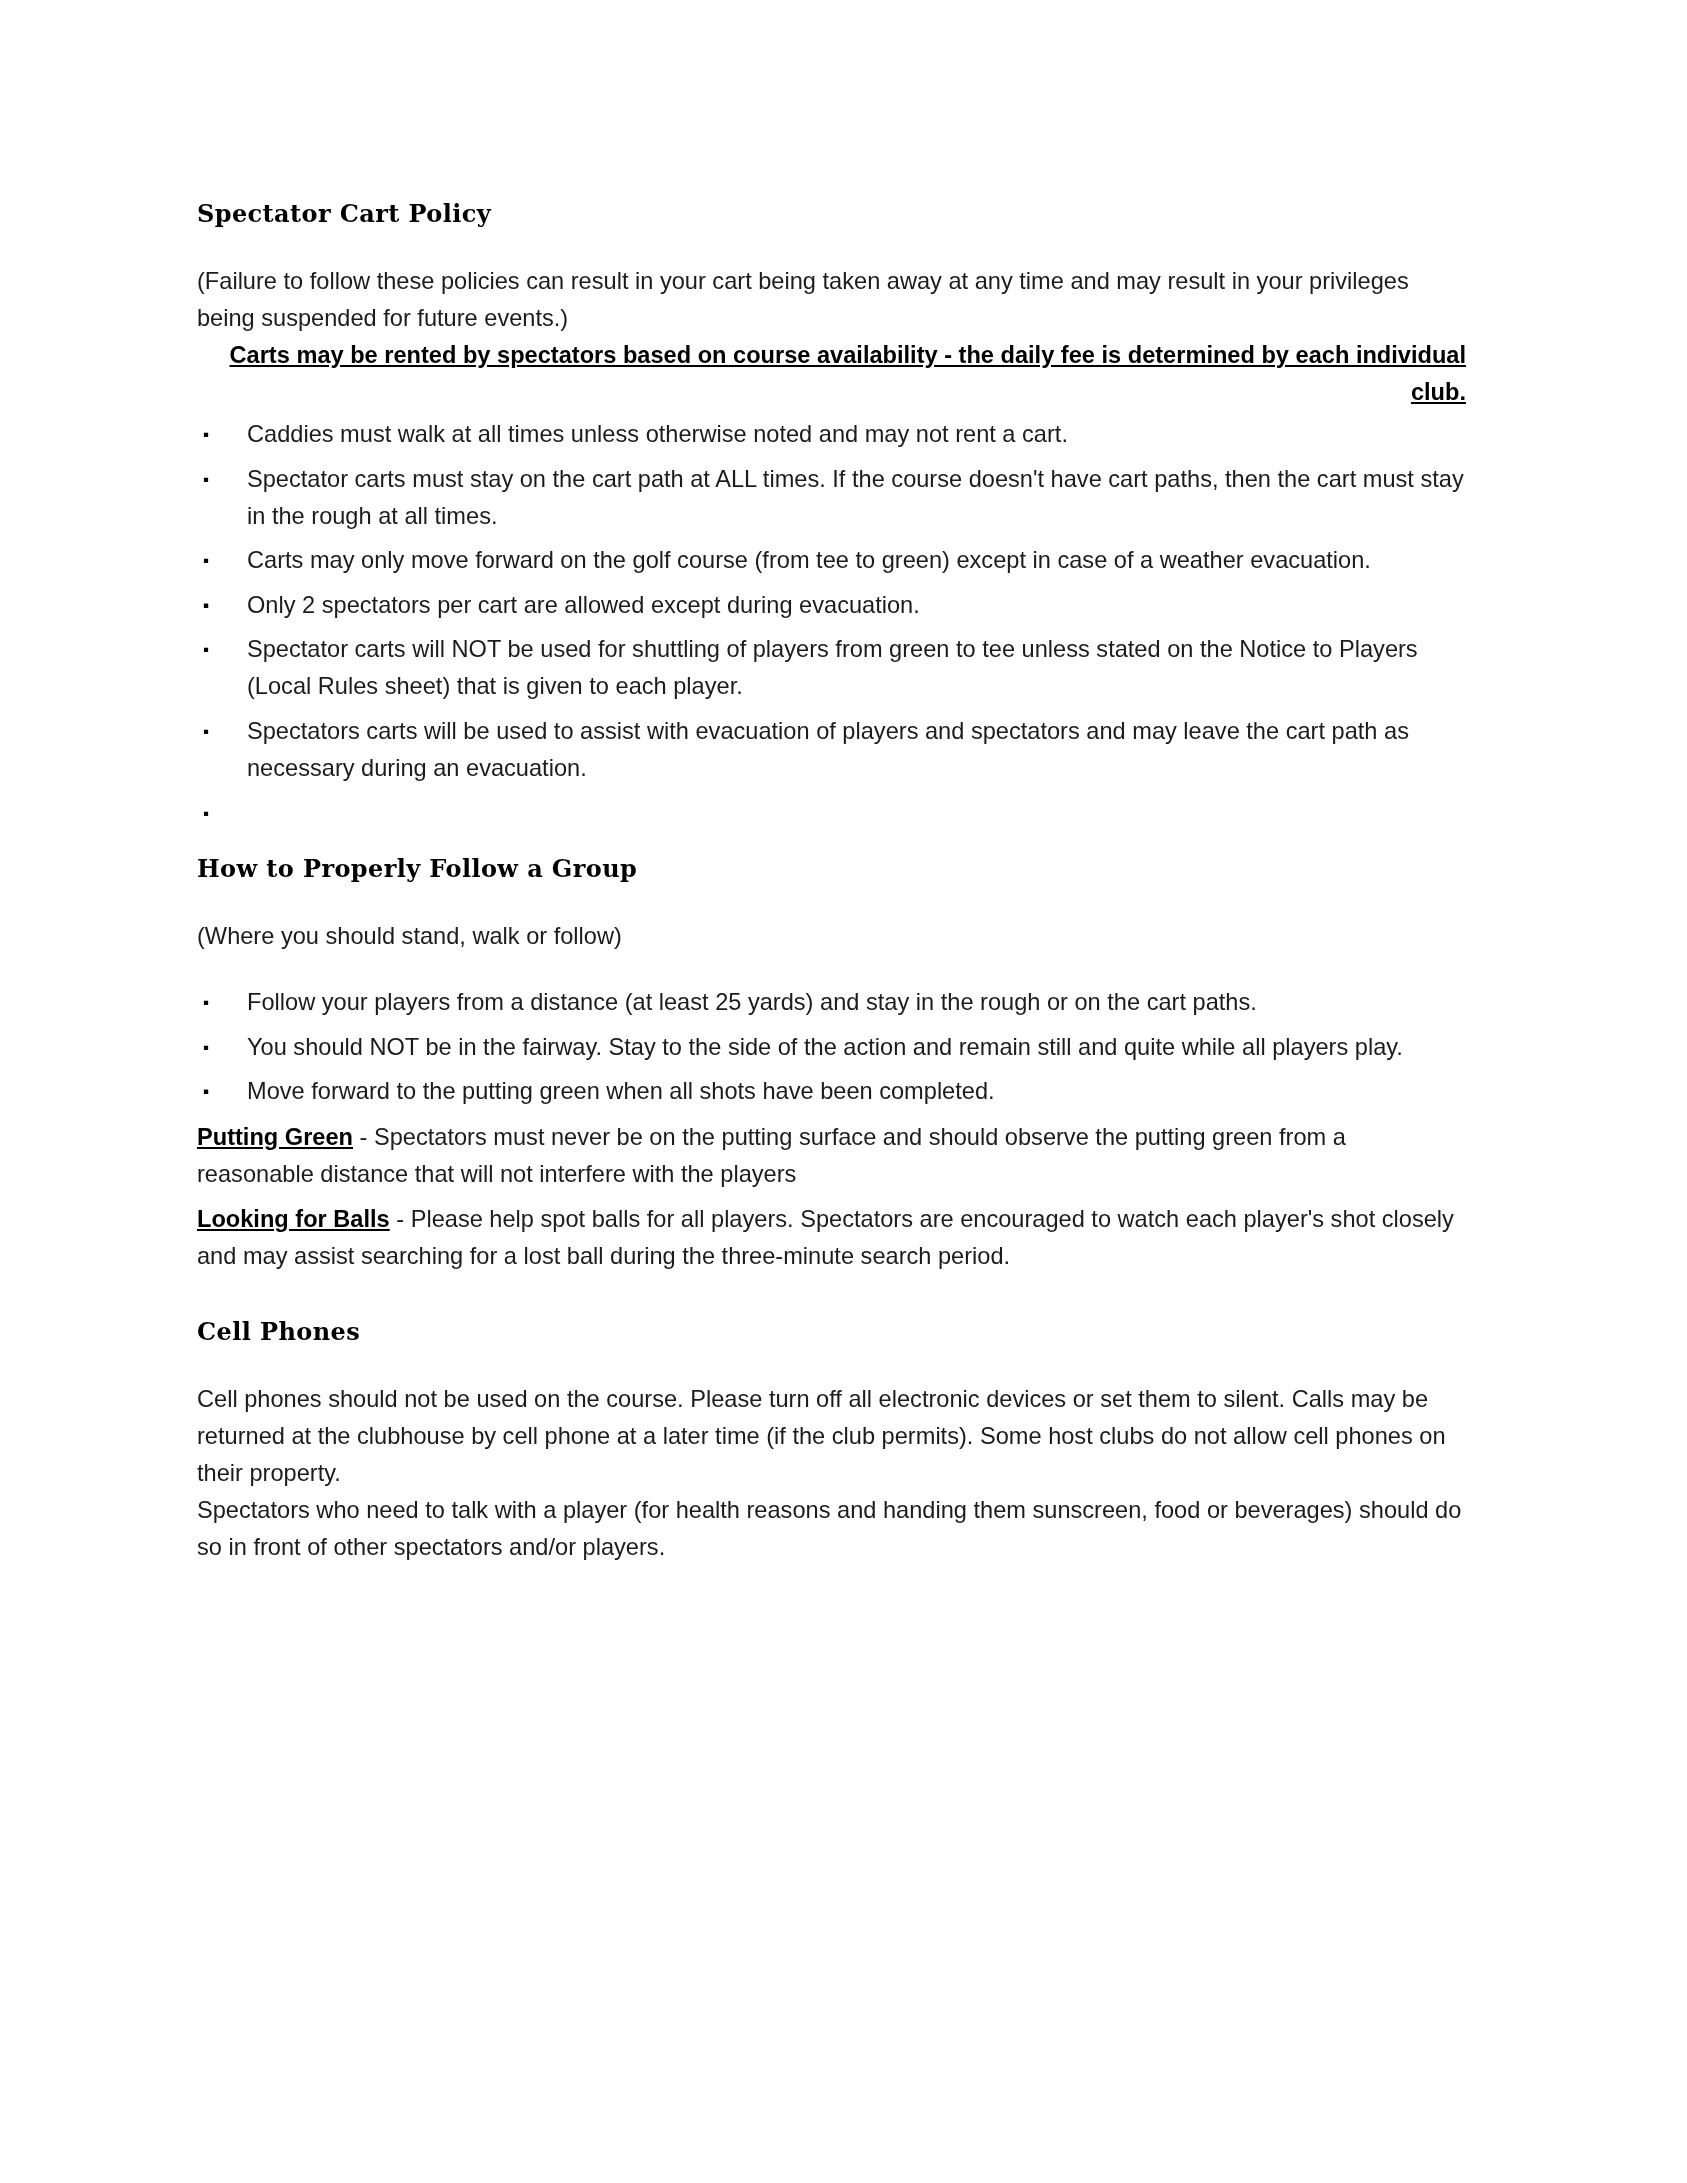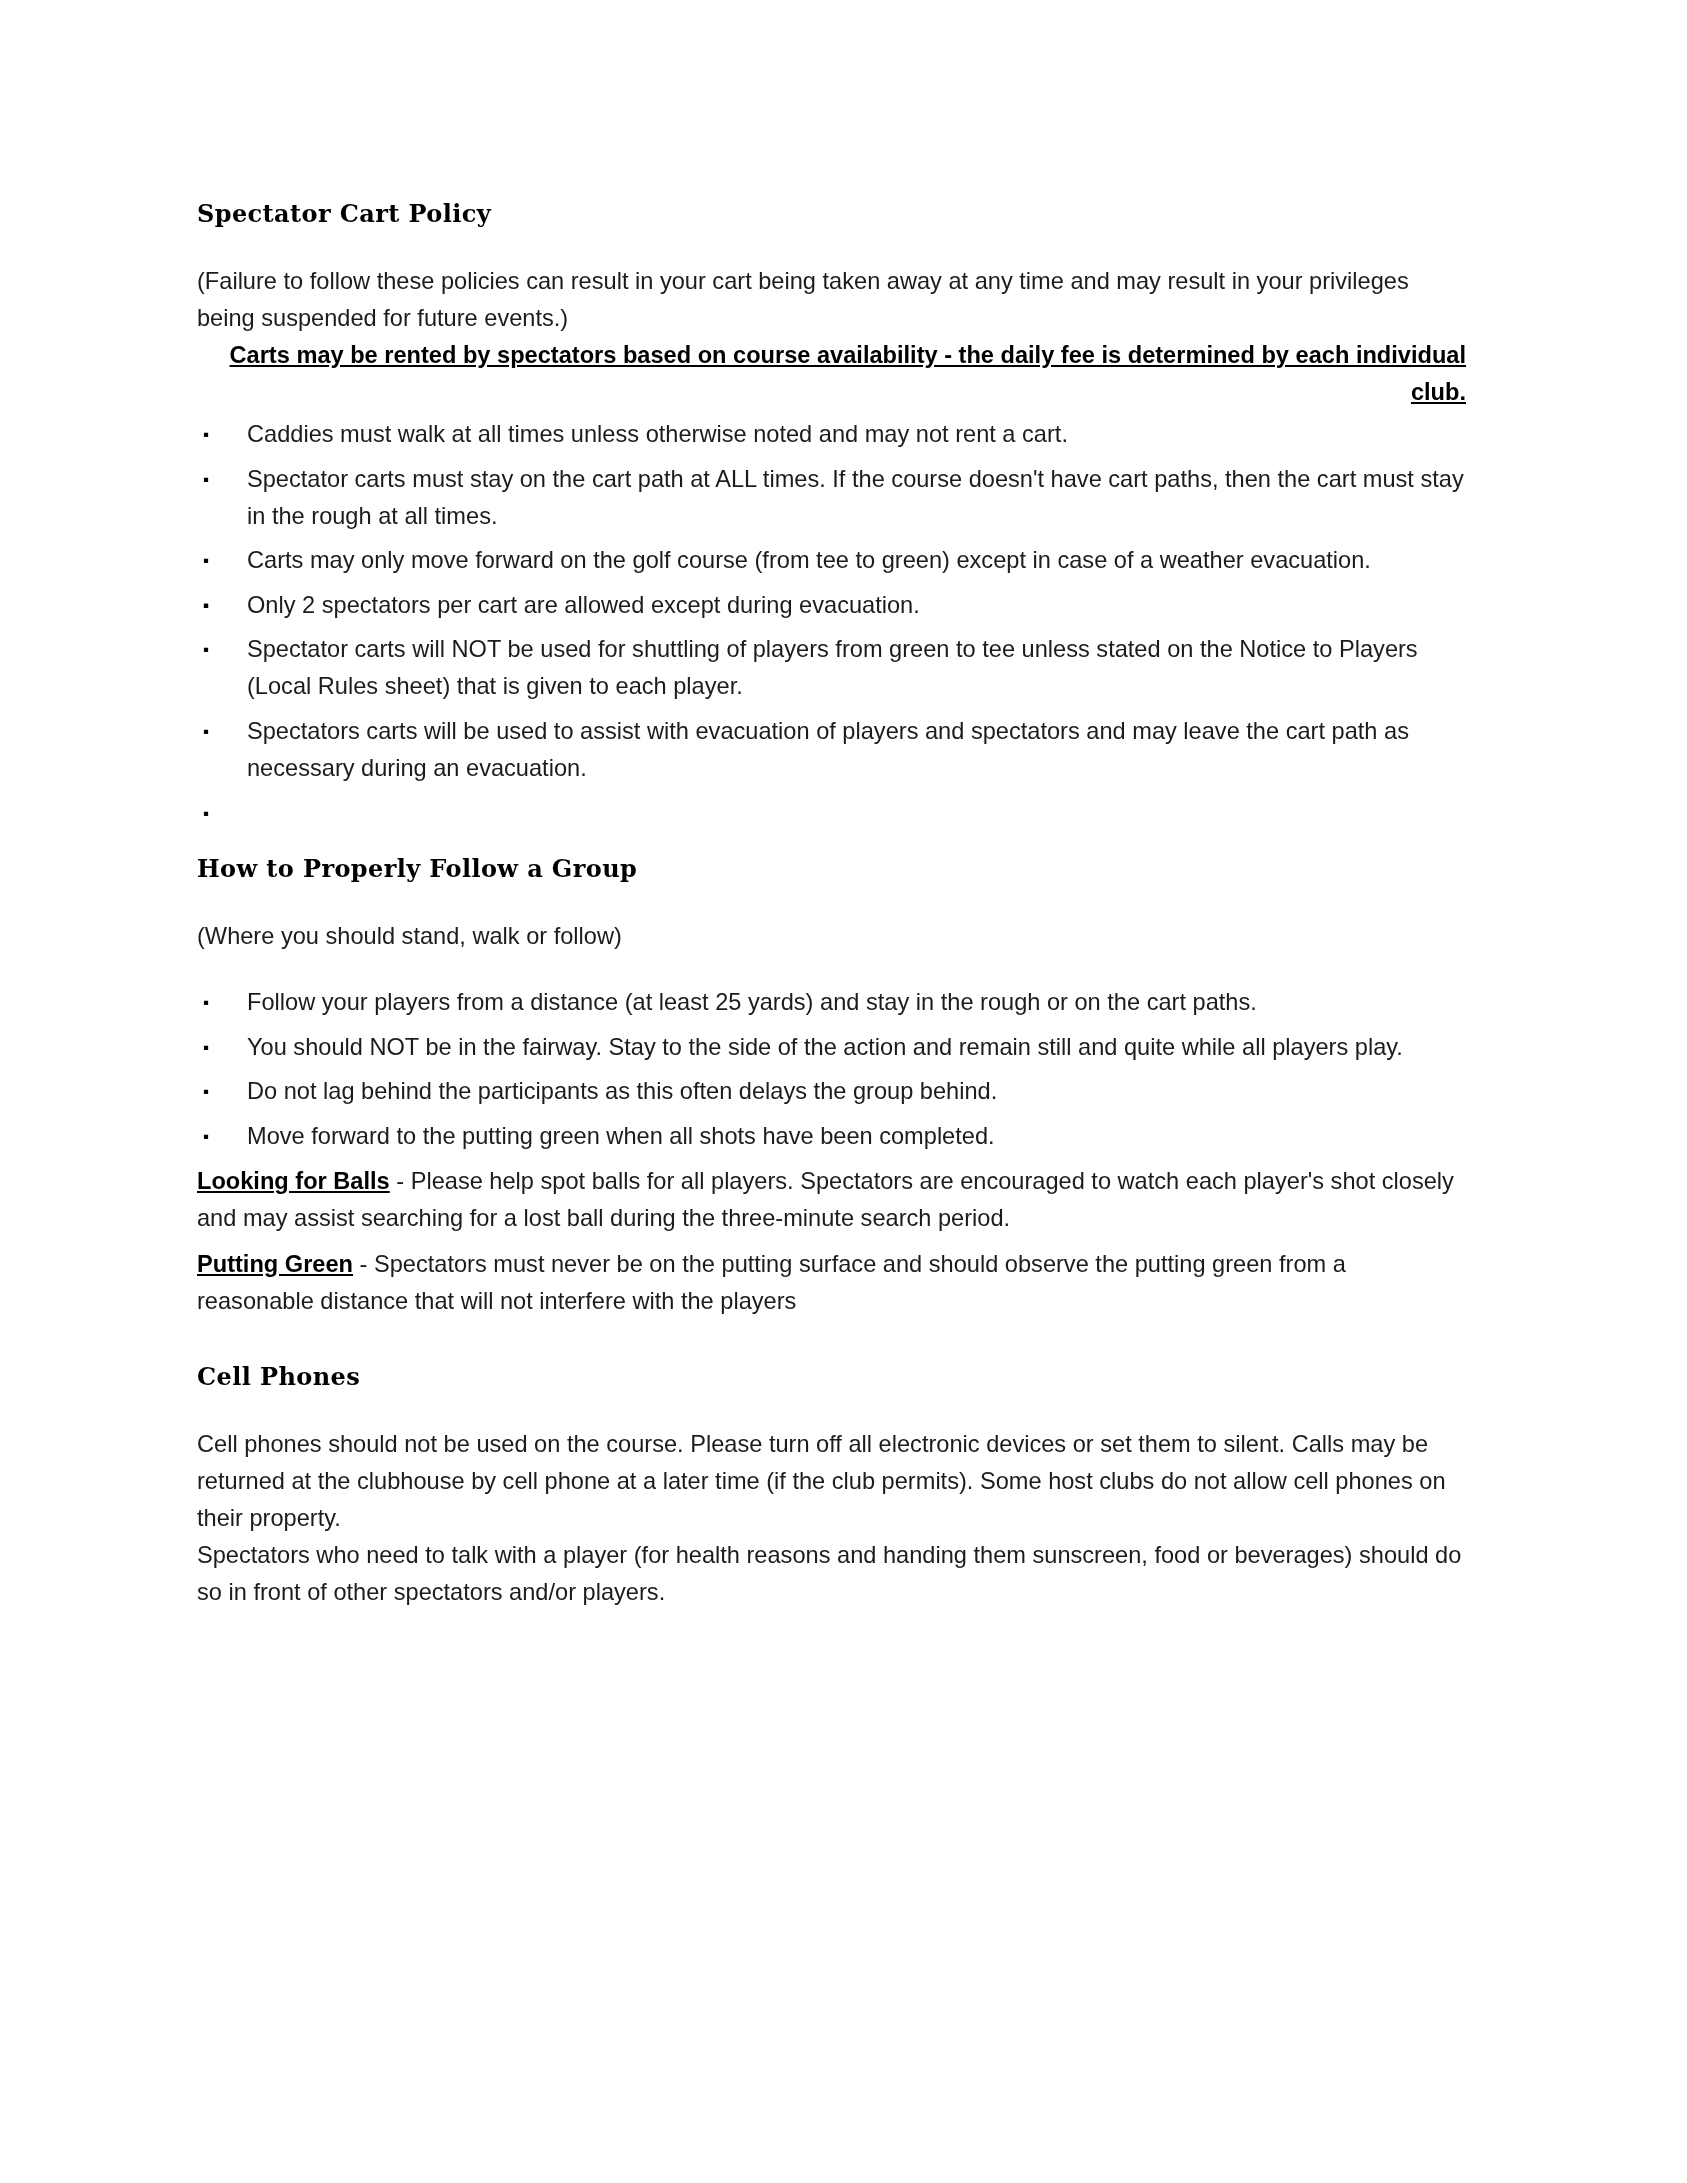--- a/index.html
+++ b/index.html
@@ -132,34 +132,33 @@
     <li>
       <span class="marker">▪</span>
       <span>Follow your players from a distance (at least 25 yards) and stay in the rough or on the cart paths.</span>
     </li>
     <li>
       <span class="marker">▪</span>
       <span>You should NOT be in the fairway. Stay to the side of the action and remain still and quite while all players play.</span>
     </li>
     <li>
       <span class="marker">▪</span>
-      <span>Do not lag behind the participants as this often delays the group behind.</span>
     </li>
     <li>
       <span class="marker">▪</span>
       <span>Move forward to the putting green when all shots have been completed.</span>
     </li>
   </ul>
 
   <div class="notes">
     <p class="note-para">
-      <span class="note-lead">Looking for Balls</span><span> - Please help spot balls for all players. Spectators are encouraged to watch each player's shot closely and may assist searching for a lost ball during the three-minute search period.</span>
+      <span class="note-lead">Putting Green</span><span> - Spectators must never be on the putting surface and should observe the putting green from a reasonable distance that will not interfere with the players</span>
     </p>
     <p class="note-para">
-      <span class="note-lead">Putting Green</span><span> - Spectators must never be on the putting surface and should observe the putting green from a reasonable distance that will not interfere with the players</span>
+      <span class="note-lead">Looking for Balls</span><span> - Please help spot balls for all players. Spectators are encouraged to watch each player's shot closely and may assist searching for a lost ball during the three-minute search period.</span>
     </p>
   </div>
 
   <h1 class="doc-heading tight">Cell Phones</h1>
 
   <p class="para">Cell phones should not be used on the course. Please turn off all electronic devices or set them to silent. Calls may be returned at the clubhouse by cell phone at a later time (if the club permits). Some host clubs do not allow cell phones on their property.</p>
 
 
   <p class="para">Spectators who need to talk with a player (for health reasons and handing them sunscreen, food or beverages) should do so in front of other spectators and/or players.</p>
 

